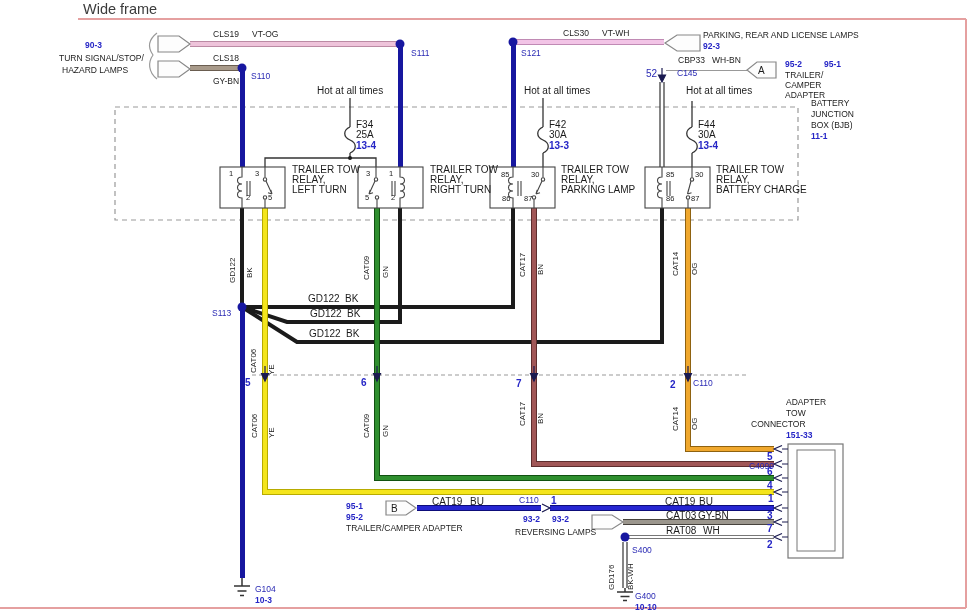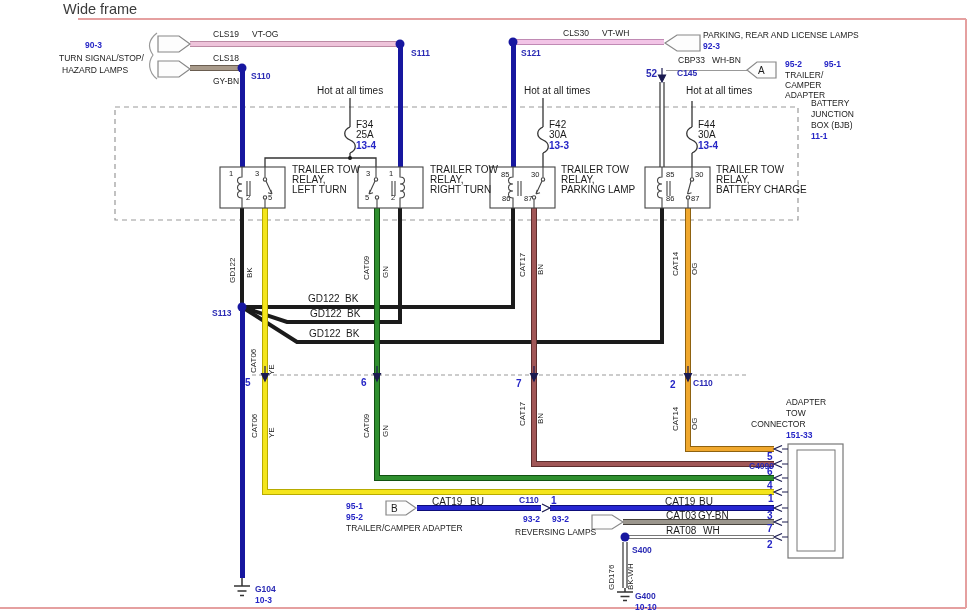--- a/index.html
+++ b/index.html
@@ -1,21 +1,21 @@
 <!DOCTYPE html>
 <html><head>
 <meta charset="utf-8">
 <style>
   html,body{margin:0;padding:0;background:#fff;}
   #stage{position:relative;width:971px;height:614px;background:#fff;overflow:hidden;
          font-family:"Liberation Sans",sans-serif;}
   #wires{position:absolute;left:0;top:0;}
   .lbl{position:absolute;font-size:8.5px;line-height:1;color:#1c1c1c;white-space:nowrap;}
-  .title{font-size:14.5px;color:#3c3c3c;}
-  .blue{color:#2a2ab4;font-weight:bold;}
+  .title{font-size:14.5px;color:#3c3c3c;margin-left:20px;}
+  .blue{color:#2a2ab4;}
   .ref{color:#2626c6;font-weight:bold;}
   .sm{font-size:10px;}
   .rp{font-size:7.5px;color:#222;}
   .v{transform-origin:0 0;transform:rotate(-90deg);font-size:8px;}
 </style>
 </head>
 <body>
 
 <div id="stage">
 

